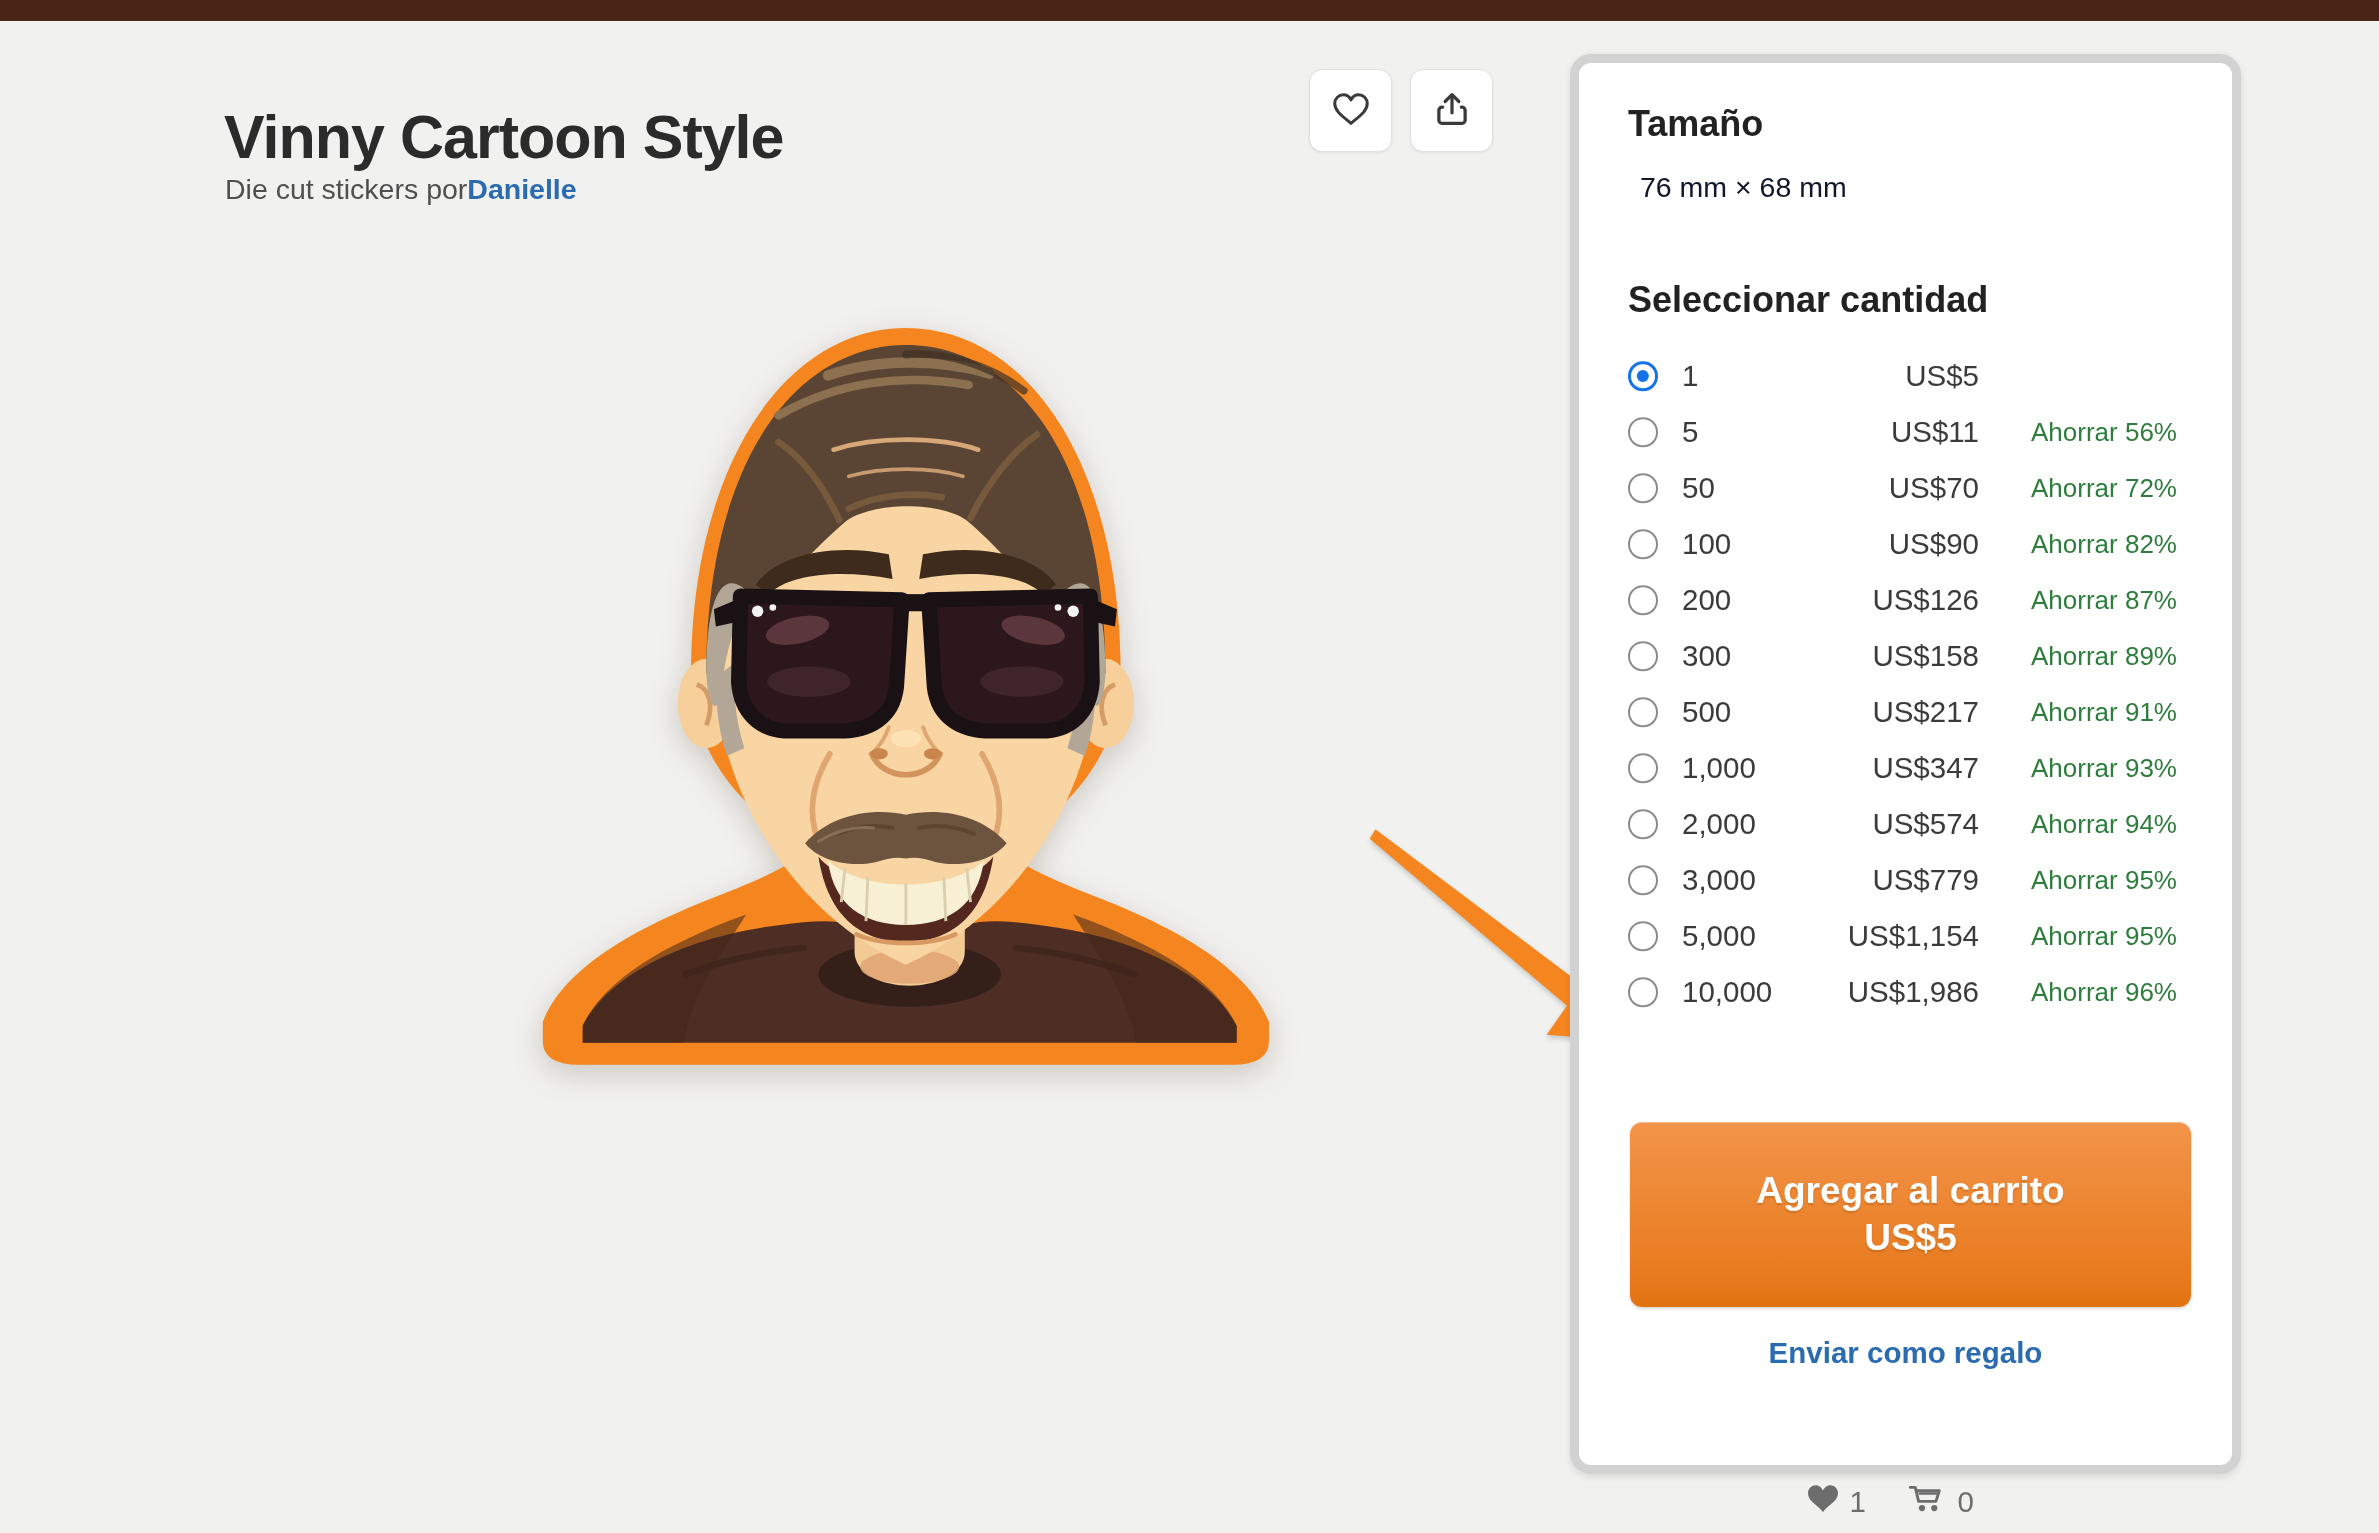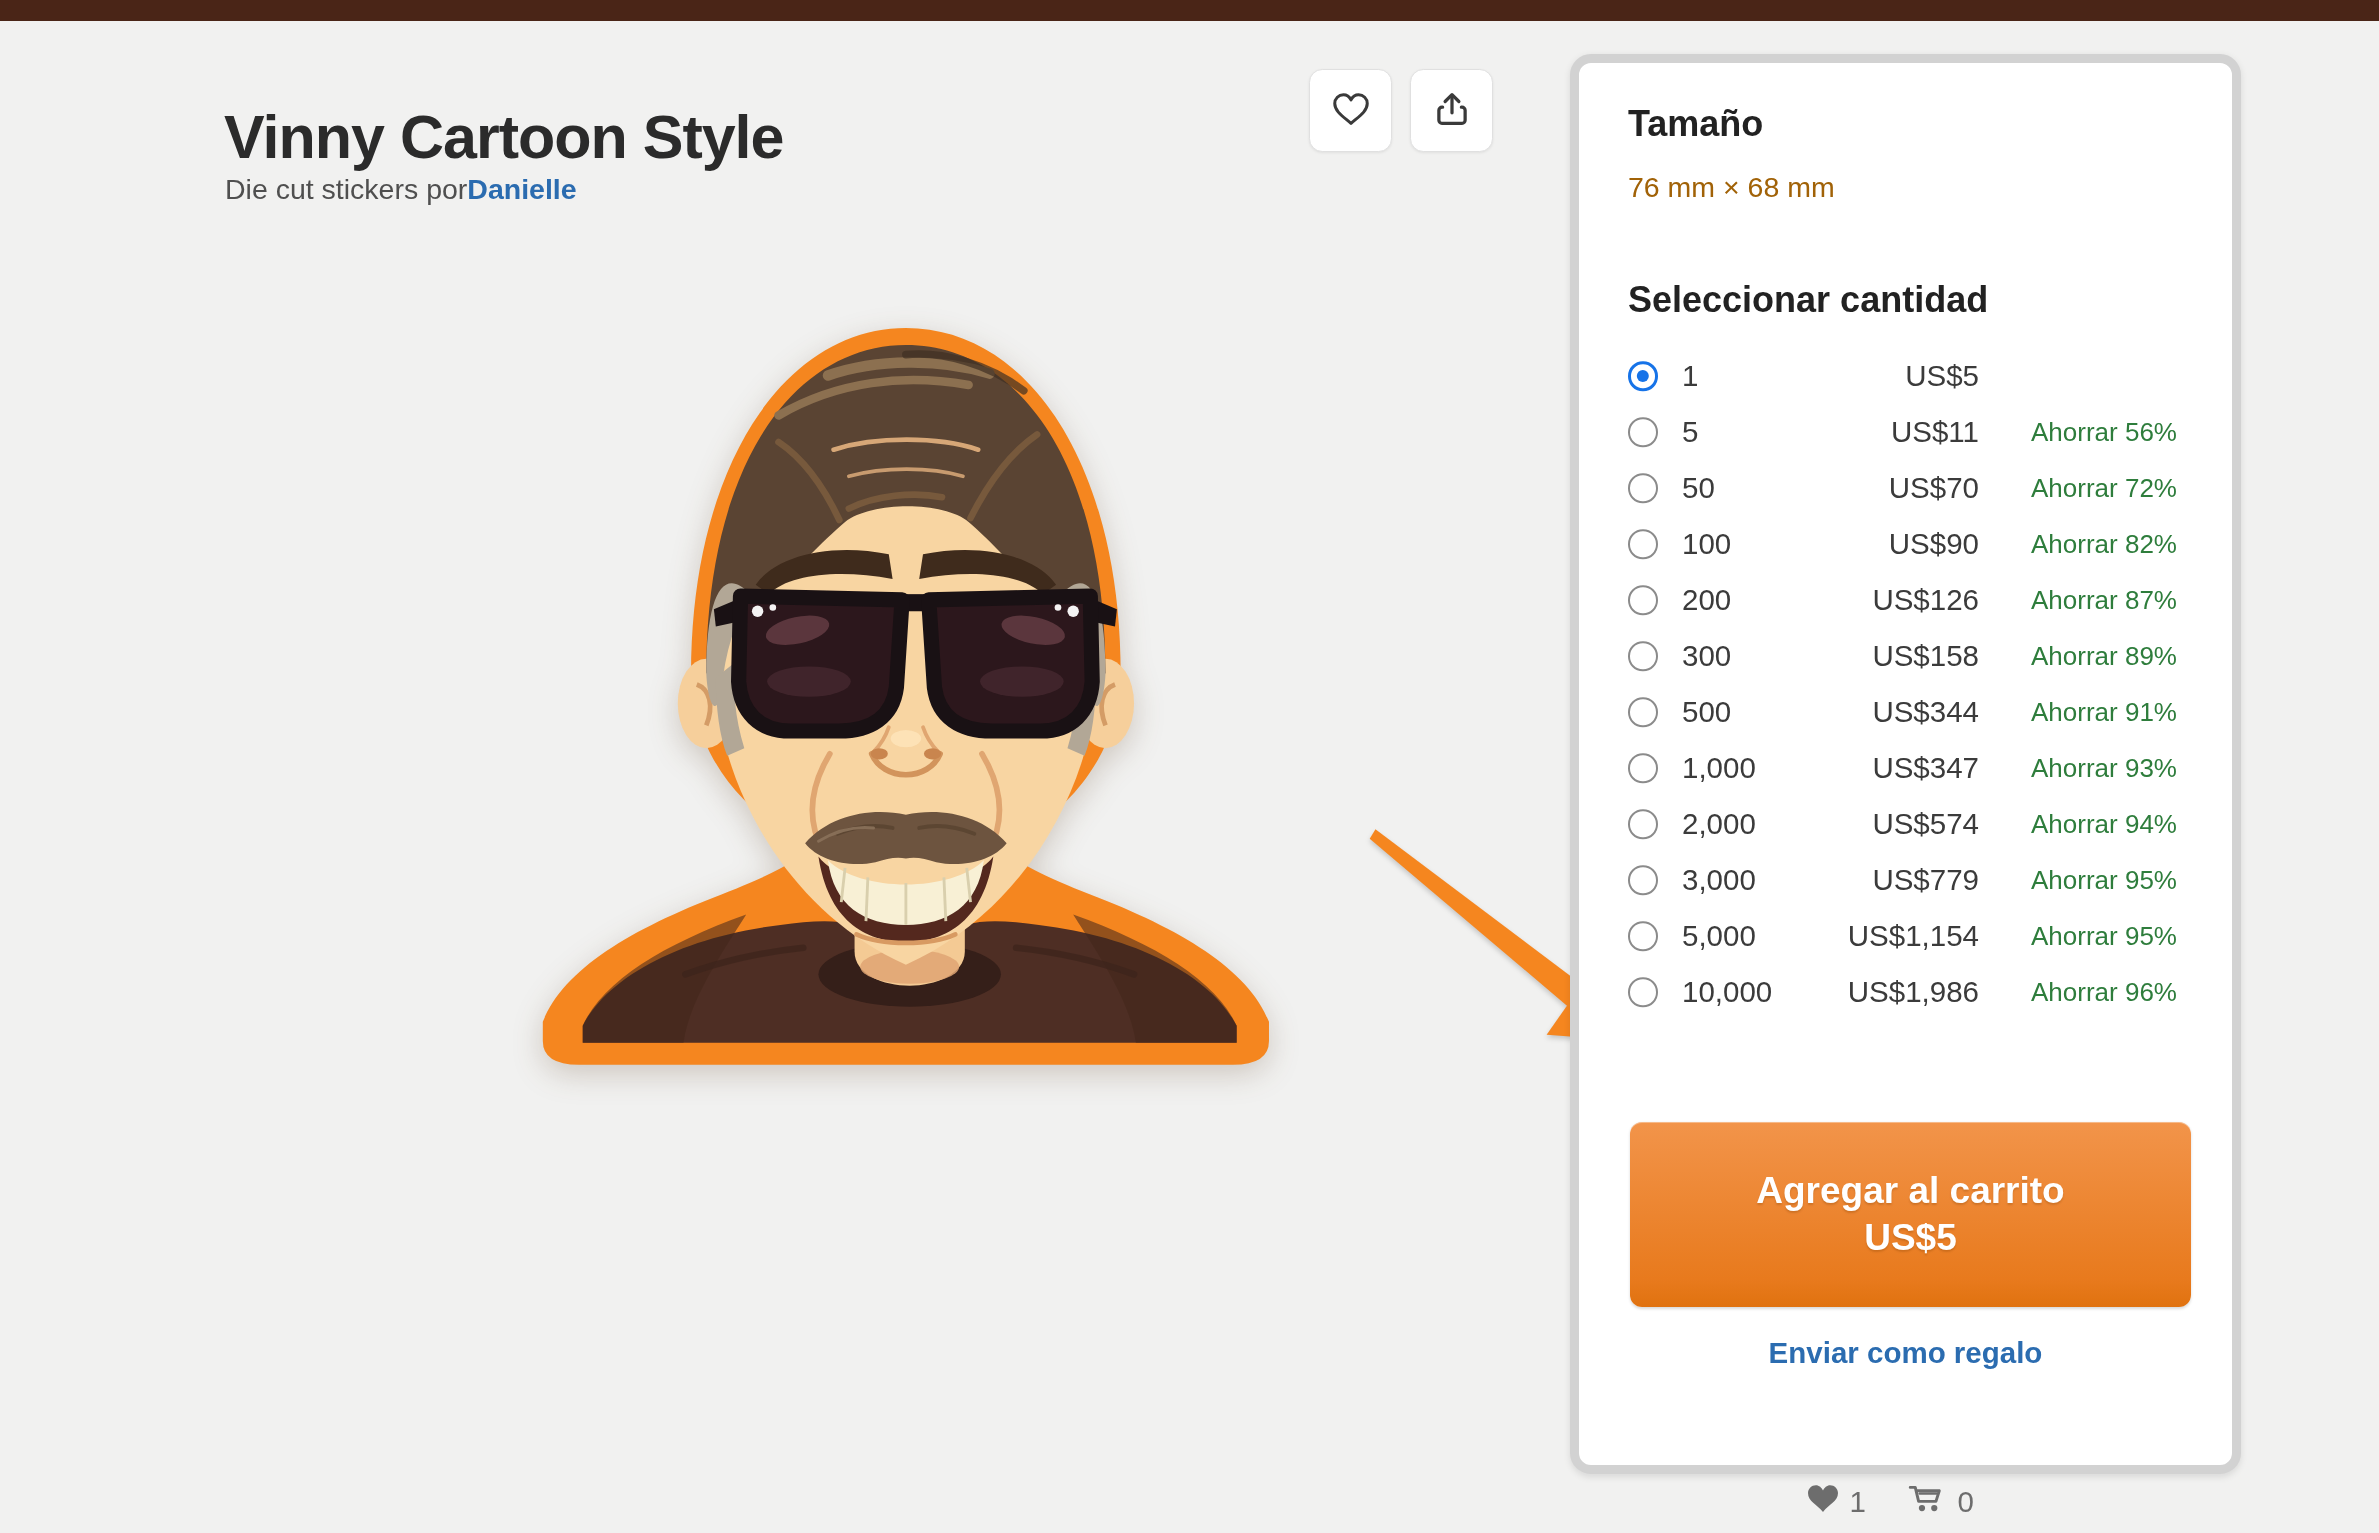--- a/index.html
+++ b/index.html
@@ -34,21 +34,21 @@
   .arrow-fill{fill:var(--accent-orange,#f5861f);}
 
   
   .panel{
     position:absolute;left:1570px;top:54px;width:671px;height:1420px;box-sizing:border-box;
     background:#fff;border:9.5px solid var(--panel-border,#d2d2d2);border-radius:21px;
     box-shadow:0 2.9px 7.6px rgba(0,0,0,0.10);
   }
   .panel h2{position:absolute;left:49px;margin:0;font-size:36px;font-weight:700;color:#222;}
   .size-heading{top:40px;}
-  .size-value{position:absolute;left:49px;top:108px;font-size:28.5px;color:#a16207;}
+  .size-value{position:absolute;left:61px;top:108px;font-size:28.5px;color:#0f172a;}
   .qty-heading{top:216px;}
 
   .qty-list{position:absolute;left:0;top:285px;width:652px;}
   .qty-row{position:relative;height:56px;width:100%;cursor:pointer;}
   .radio{
     position:absolute;left:49px;top:50%;transform:translateY(-50%);
     width:29.5px;height:29.5px;box-sizing:border-box;border:2.9px solid #8b8b8b;border-radius:50%;background:#fff;
   }
   .qty-row.selected .radio{border:3.8px solid var(--radio-selected,#1673e8);}
   .qty-row.selected .radio::after{
@@ -229,21 +229,21 @@
   </div>
         <div class="qty-row">
     <span class="radio"></span>
     <span class="qty-label">300</span>
     <span class="qty-price">US$158</span>
     <span class="qty-save">Ahorrar 89%</span>
   </div>
         <div class="qty-row">
     <span class="radio"></span>
     <span class="qty-label">500</span>
-    <span class="qty-price">US$344</span>
+    <span class="qty-price">US$217</span>
     <span class="qty-save">Ahorrar 91%</span>
   </div>
         <div class="qty-row">
     <span class="radio"></span>
     <span class="qty-label">1,000</span>
     <span class="qty-price">US$347</span>
     <span class="qty-save">Ahorrar 93%</span>
   </div>
         <div class="qty-row">
     <span class="radio"></span>

